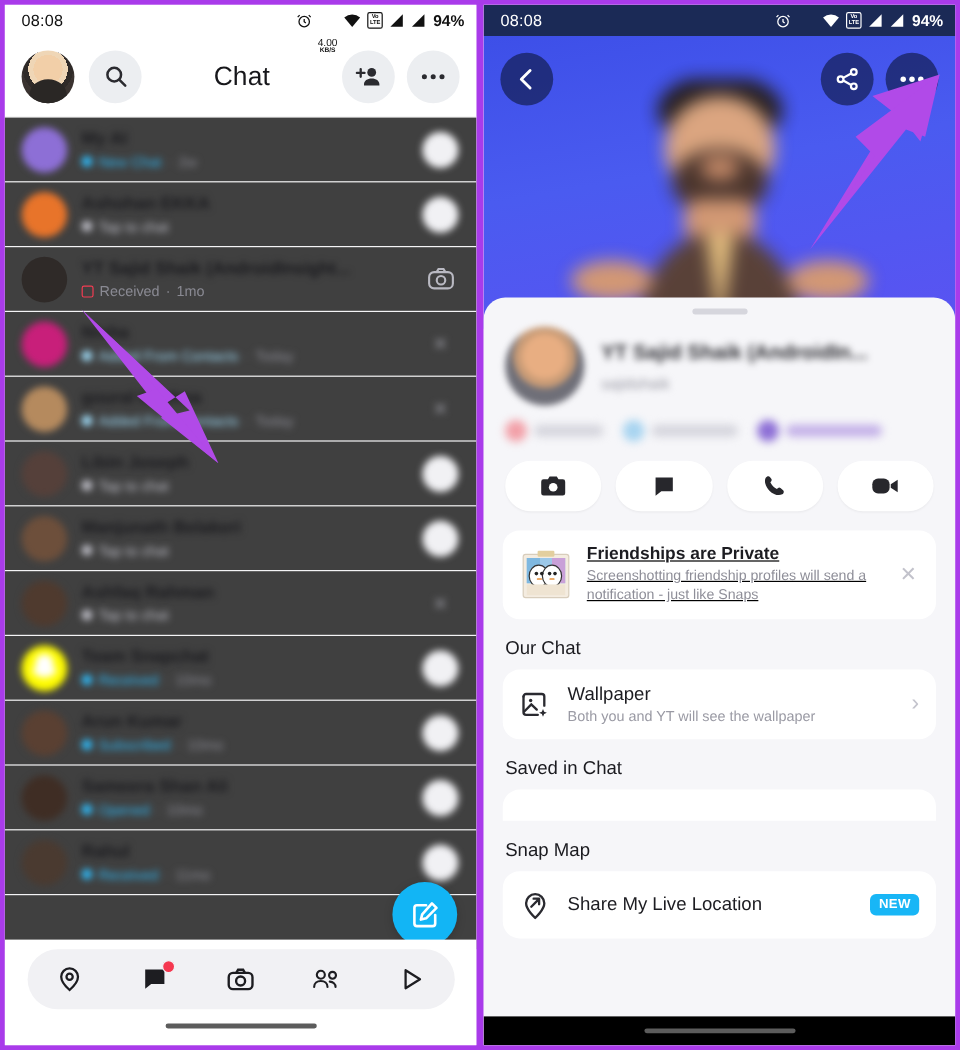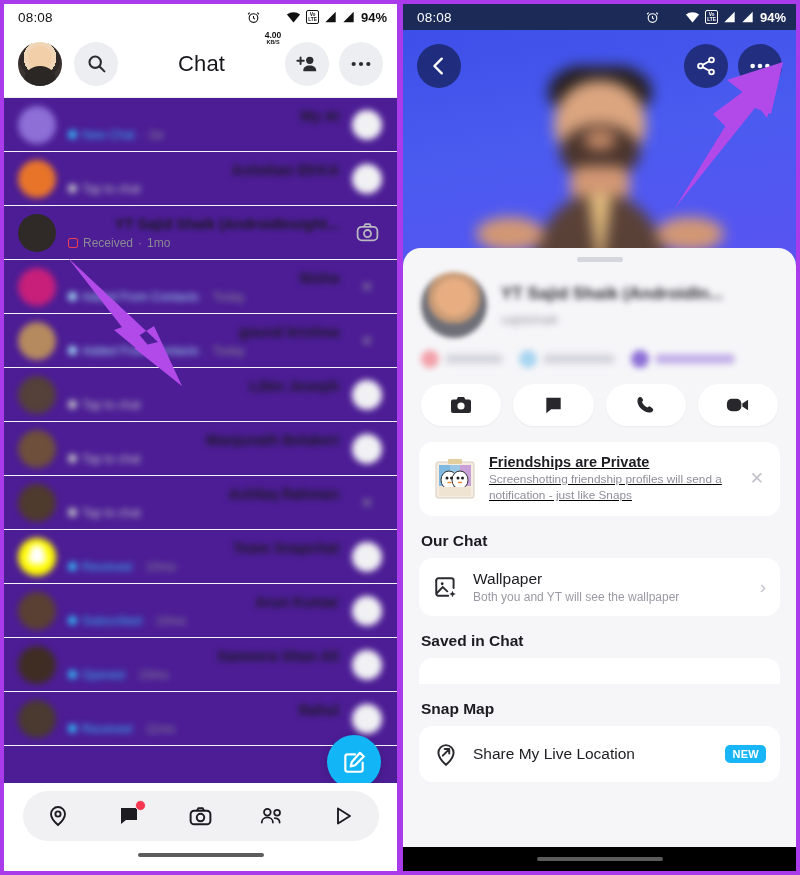--- a/index.html
+++ b/index.html
@@ -26,21 +26,21 @@
   
   .statusbar {
     height: 26px; display: flex; align-items: center;
     padding: 0 10px 0 14px; font-size: 13px; font-weight: 500;
   }
   .sb-left  { background: #fff; color: #111; }
   .sb-right { background: #1b2a56; color: #fff; }
   .sb-time { font-size: 13.5px; letter-spacing: .2px; }
   .sb-icons { margin-left: auto; display: flex; align-items: center; gap: 5px; }
   .sb-net { display:flex; flex-direction:column; align-items:center; line-height:1; }
-  .sb-net b { font-size: 8.5px; font-weight: 700; margin-top: 42px; }
+  .sb-net b { font-size: 8.5px; font-weight: 400; margin-top: 42px; }
   .sb-net i { font-size: 5.5px; font-style: normal; font-weight: 700; }
   .sb-volte {
     border: 1.2px solid currentColor; border-radius: 2px;
     font-size: 4.8px; line-height: 1.05; padding: 0.5px 1px;
     display: flex; flex-direction: column; align-items: center; font-weight: 700;
   }
   .sb-batt { font-size: 13px; font-weight: 600; margin-left: 1px; }
 
   
   .chat-header {
@@ -63,21 +63,21 @@
     background: #eceef1; display: flex; align-items: center; justify-content: center;
     flex: none; color: #2b2b30;
   }
   .chat-title {
     flex: 1; text-align: center; font-size: 22px; font-weight: 400;
     color: #17171b; letter-spacing: .1px;
   }
   .hdr-right { display: flex; gap: 10px; }
 
   
-  .chat-list { background: #4c1d95; height: 693px; overflow: hidden; text-align: right; }
+  .chat-list { background: #404040; height: 693px; overflow: hidden; }
   .chat-row {
     height: 54px; display: flex; align-items: center;
     padding: 0 14px; gap: 12px; border-bottom: 1px solid #f4f4f6;
     position: relative;
   }
   .row-avatar { width: 38px; height: 38px; border-radius: 50%; flex: none; }
   .row-text { flex: 1; min-width: 0; display: flex; flex-direction: column; gap: 4px; }
   .row-name {
     font-size: 14.5px; font-weight: 700; color: #1a1a1e;
     white-space: nowrap; overflow: hidden; text-overflow: ellipsis;
@@ -176,21 +176,21 @@
   .notice {
     margin: 16px 16px 0; background: #fff; border-radius: 14px;
     display: flex; align-items: center; gap: 12px; padding: 12px 14px;
   }
   .notice-img { width: 44px; height: 44px; flex: none; }
   .notice-body { flex: 1; min-width: 0; text-decoration: underline; }
   .notice-title { font-size: 14.5px; font-weight: 600; color: #1d1d22; }
   .notice-sub { font-size: 11.8px; color: #8e8e98; line-height: 1.35; margin-top: 2px; }
   .notice-x { color: #c2c2cb; font-size: 17px; flex: none; padding: 0 2px; }
 
-  .sec-title { font-size: 15.5px; font-weight: 700; color: #1b1b20; padding: 16px 18px 8px; }
+  .sec-title { font-size: 15.5px; font-weight: 400; color: #1b1b20; padding: 16px 18px 8px; }
   .sec-card {
     margin: 0 16px; background: #fff; border-radius: 14px;
     display: flex; align-items: center; gap: 14px; padding: 12px 14px; min-height: 56px;
   }
   .sec-icon { width: 26px; height: 26px; flex: none; color: #2a2a30; }
   .sec-body { flex: 1; min-width: 0; }
   .sec-label { font-size: 15.5px; color: #1d1d22; }
   .sec-sub { font-size: 12px; color: #9a9aa4; margin-top: 2px; }
   .chev { color: #c4c4cd; font-size: 19px; }
   .newbadge {

